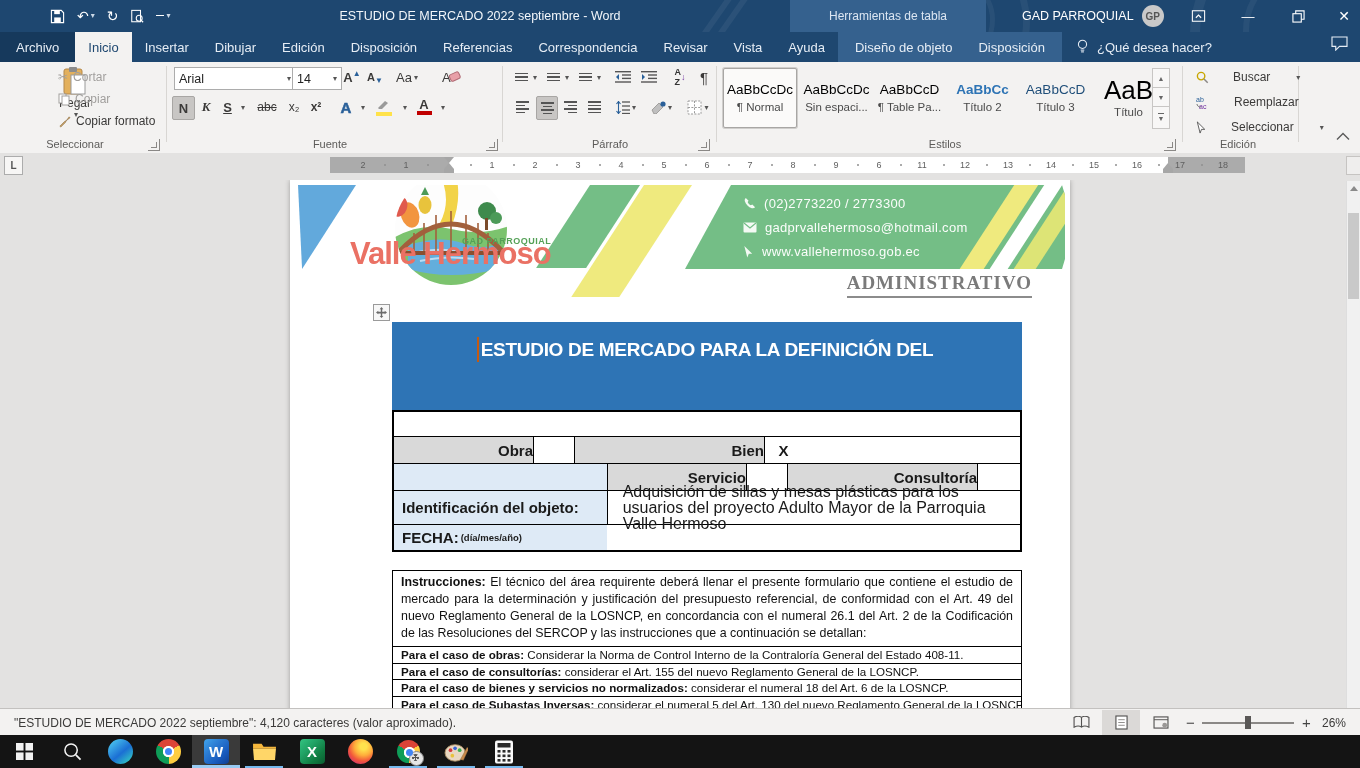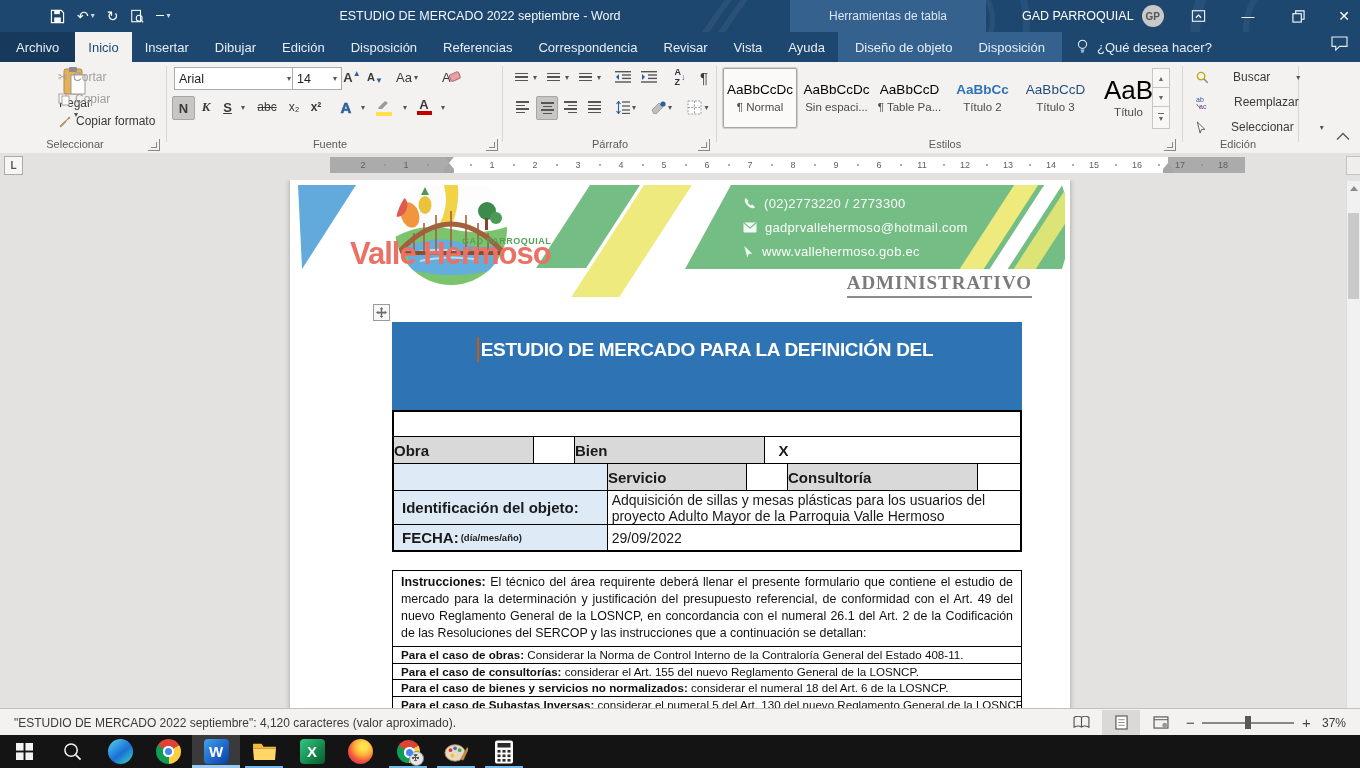--- a/index.html
+++ b/index.html
@@ -92,24 +92,24 @@
   .titleblock{position:absolute;left:102px;top:142px;width:630px;height:88px;background:#2E74B5;color:#fff;text-align:center;}
   .tb1{margin-top:17px;font-size:19px;font-weight:bold;letter-spacing:-.3px;}
   .tb2{margin-top:8px;font-size:22px;font-weight:bold;letter-spacing:.5px;}
   .cursorbar{position:absolute;left:85px;top:15px;width:2px;height:25px;background:#C55A11;}
   .vtable{position:absolute;left:102px;top:230px;width:630px;border:2px solid #000;box-sizing:border-box;font-size:15px;color:#1a1a1a;}
   .vrow{display:flex;border-top:1.5px solid #000;box-sizing:border-box;}
   .vrow:first-child{border-top:0;}
   .vcell{box-sizing:border-box;border-left:1.5px solid #000;display:flex;align-items:center;}
   .vcell:first-child{border-left:0;}
   .lblue{background:#DEEAF6;font-weight:bold;padding-left:8px;}
-  .gray{background:#D9D9D9;font-weight:bold;justify-content:flex-start;}
+  .gray{background:#D9D9D9;font-weight:bold;justify-content:flex-end;}
   .ctr{justify-content:center;font-weight:bold;}
   .smallfmt{font-size:9.5px;font-weight:bold;margin-left:2px;}
-  .idval{font-size:14px;line-height:16px;padding:2px 4px;font-weight:normal;}
+  .idval{font-size:16px;line-height:16px;padding:2px 15px;font-weight:normal;}
   .instr{position:absolute;left:102px;top:390px;width:630px;border:1.5px solid #000;box-sizing:border-box;background:#fff;}
   .instr .intro{padding:3px 8px 4px 8px;font-size:12.4px;line-height:17px;text-align:justify;color:#111;}
   .caserow{border-top:1px solid #000;padding:0 8px;font-size:11.6px;line-height:15px;height:15.5px;white-space:nowrap;overflow:hidden;color:#111;}
   b{font-weight:bold;}
 
   
   .vscroll{position:absolute;right:0;top:1px;width:13px;height:527px;background:#F1F1F1;border-left:1px solid #DEDEDE;}
   .varrow{position:absolute;left:0;top:0;width:13px;height:14px;display:flex;align-items:center;justify-content:center;}
   .varrow:after{content:"";width:0;height:0;border-left:4px solid transparent;border-right:4px solid transparent;border-bottom:5px solid #8A8A8A;}
   .vthumb{position:absolute;left:1px;top:32px;width:11px;height:86px;background:#C9C9C9;}
@@ -692,23 +692,20 @@
           </div>
           <div class="vcell" style="width:414px;">
             <span class="idval">Adquisición de sillas y mesas plásticas para los usuarios del proyecto Adulto Mayor de la Parroquia Valle Hermoso</span>
           </div>
         </div>
         <div class="vrow" style="height:26px;">
           <div class="vcell lblue" style="width:213px;">
             <span>FECHA:</span>
             <span class="smallfmt">(día/mes/año)</span>
           </div>
-          <div class="vcell" style="width:414px;">
-            <span class="idval">29/09/2022</span>
-          </div>
         </div>
       </div>
 
       <div class="instr">
         <div class="intro">
           <b>Instrucciones:</b><span> El técnico del área requirente deberá llenar el presente formulario que contiene el estudio de mercado para la determinación y justificación del presupuesto referencial, de conformidad con el Art. 49 del nuevo Reglamento General de la LOSNCP, en concordancia con el numeral 26.1 del Art. 2 de la Codificación de las Resoluciones del SERCOP y las instrucciones que a continuación se detallan:</span>
         </div>
         <div class="caserow"><b>Para el caso de obras:</b><span> Considerar la Norma de Control Interno de la Contraloría General del Estado 408-11.</span></div>
         <div class="caserow"><b>Para el caso de consultorías:</b><span> considerar el Art. 155 del nuevo Reglamento General de la LOSNCP.</span></div>
         <div class="caserow"><b>Para el caso de bienes y servicios no normalizados:</b><span> considerar el numeral 18 del Art. 6 de la LOSNCP.</span></div>
@@ -745,21 +742,21 @@
       <svg width="16" height="13" viewBox="0 0 17 14">
           <rect x="1" y="1" width="15" height="12" fill="none" stroke="#525150" stroke-width="1.2"></rect>
           <line x1="1" y1="4" x2="16" y2="4" stroke="#525150" stroke-width="1"></line>
           <circle cx="12.5" cy="10" r="2.6" fill="#9A9896"></circle>
         </svg>
     </div>
     <div class="zminus" style="left:1186px;">−</div>
     <div class="ztrack"></div>
     <div class="zthumb"></div>
     <div class="zplus" style="left:1302px;">+</div>
-    <div class="zval">37%</div>
+    <div class="zval">26%</div>
   </div>
 
   <div class="taskbar">
     <div class="tslot">
       <svg width="17" height="17" viewBox="0 0 18 18">
           <rect x="0" y="0" width="8" height="8" fill="#F2F2F2"></rect>
           <rect x="10" y="0" width="8" height="8" fill="#F2F2F2"></rect>
           <rect x="0" y="10" width="8" height="8" fill="#F2F2F2"></rect>
           <rect x="10" y="10" width="8" height="8" fill="#F2F2F2"></rect>
         </svg>

